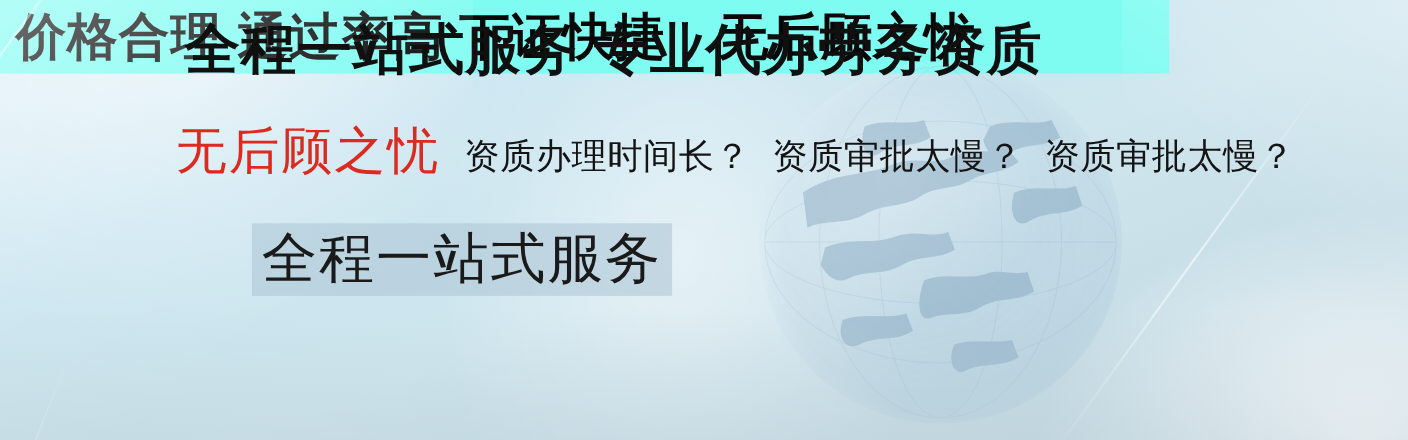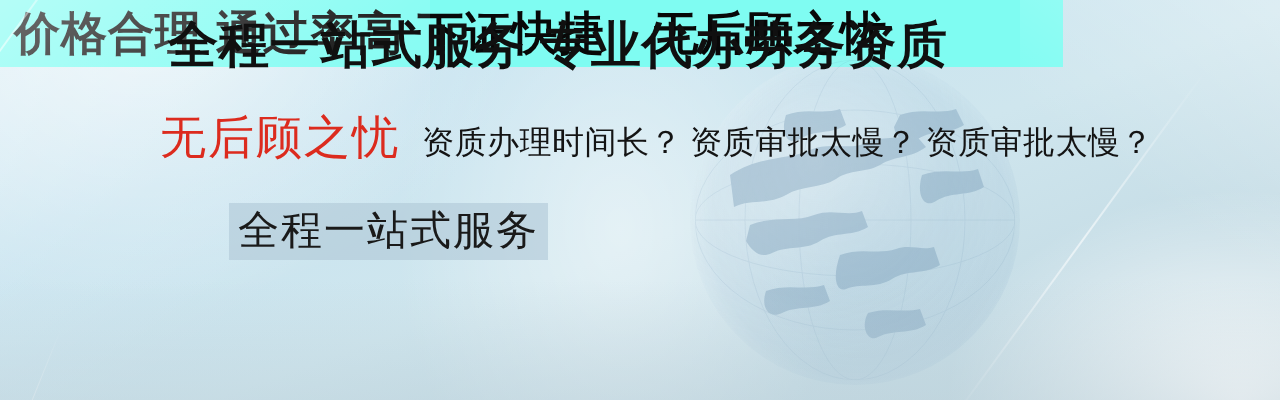--- a/index.html
+++ b/index.html
@@ -124,27 +124,27 @@
     color: #dc2b1e;
     letter-spacing: 2px;
     margin-right: 22px;
   }
   .question {
     font-size: 32px;
     color: #141414;
     letter-spacing: 0.5px;
     font-family: "Liberation Sans", "DejaVu Sans", sans-serif;
   }
-  .question + .question { margin-left: 8px; }
+  .question + .question { margin-left: 20px; }
 
   #service-tag {
     left: 229px;
     top: 203px;
     font-family: "Liberation Serif", "DejaVu Serif", serif;
-    font-size: 41px;
+    font-size: 50px;
     color: #1a1a1a;
     letter-spacing: 2px;
     background: rgba(176,200,214,0.62);
     padding: 7px 9px 9px 9px;
     box-sizing: border-box;
   }
 
   #benefits-band {
     left: 82px;
     top: 300px;

